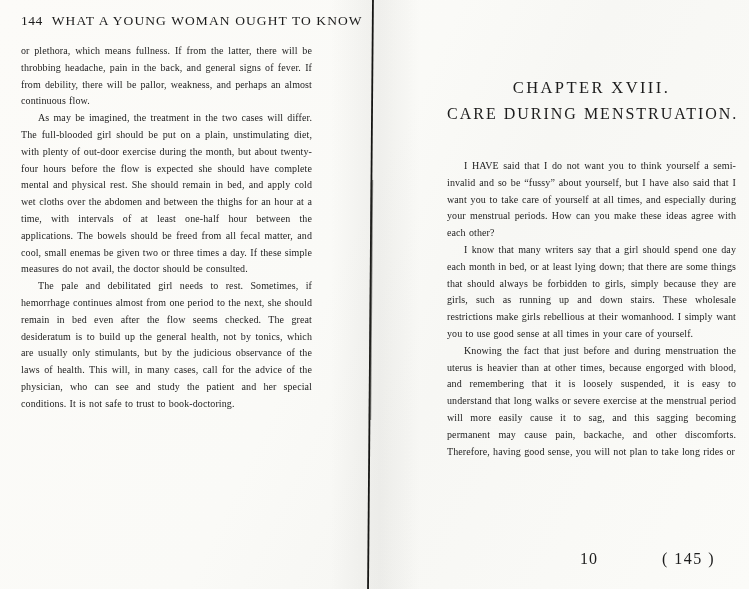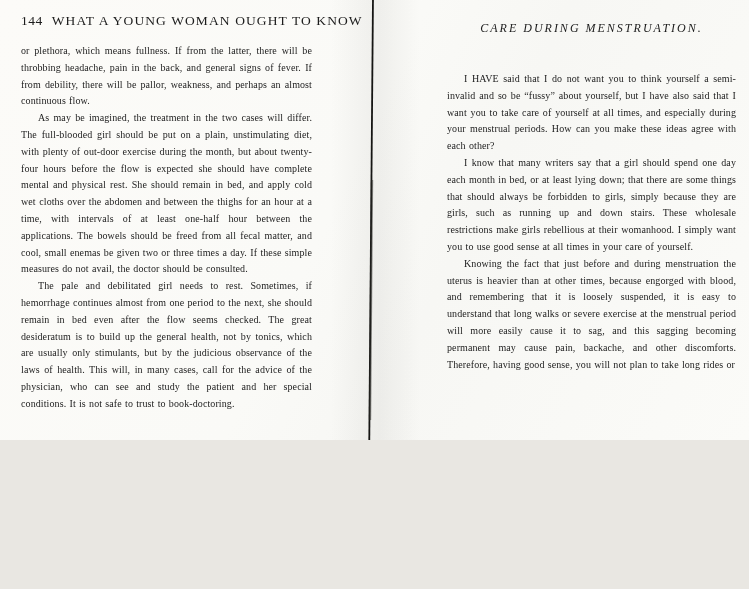--- a/index.html
+++ b/index.html
@@ -3,21 +3,21 @@
 <meta charset="utf-8">
 <style>
   html, body {
     margin: 0;
     padding: 0;
     background: #e9e7e2;
   }
   .scan {
     position: relative;
     width: 749px;
-    height: 440px;
+    height: 589px;
     margin: 0 auto;
     background: linear-gradient(115deg, #fcfbf8 0%, #fafaf7 45%, #f7f7f4 60%, #fbfbf8 100%);
     overflow: hidden;
     font-family: "Liberation Serif", "DejaVu Serif", serif;
     color: #1c1c1c;
   }
   
   .scan::before {
     content: "";
     position: absolute;
@@ -65,26 +65,25 @@
   .body-text p.indented { text-indent: 17px; }
 
   .chapter-heading {
     margin-top: 78px;
     text-align: center;
     font-size: 16.5px;
     letter-spacing: 2.4px;
     white-space: nowrap;
   }
   .chapter-subtitle {
-    margin-top: 21px;
+    margin-top: 7px;
     text-align: center;
-    font-size: 12px;
+    font-size: 16px;
     letter-spacing: 2px;
     white-space: nowrap;
-    font-style: italic;
   }
   .right-col .body-text { margin-top: 35px; }
 
   .footer-row {
     position: absolute;
     top: 550px;
     left: 472px;
     width: 289px;
     height: 18px;
     font-size: 16px;
@@ -118,20 +117,21 @@
       <span class="running-title">WHAT A YOUNG WOMAN OUGHT TO KNOW</span>
     </div>
     <div class="body-text">
       <p>or plethora, which means fullness.  If from the latter, there will be throbbing headache, pain in the back, and general signs of fever.  If from debility, there will be pallor, weakness, and perhaps an almost continuous flow.</p>
       <p class="indented">As may be imagined, the treatment in the two cases will differ.  The full-blooded girl should be put on a plain, unstimulating diet, with plenty of out-door exercise during the month, but about twenty-four hours before the flow is expected she should have complete mental and physical rest.  She should remain in bed, and apply cold wet cloths over the abdomen and between the thighs for an hour at a time, with intervals of at least one-half hour between the applications.  The bowels should be freed from all fecal matter, and cool, small enemas be given two or three times a day.  If these simple measures do not avail, the doctor should be consulted.</p>
       <p class="indented">The pale and debilitated girl needs to rest. Sometimes, if hemorrhage continues almost from one period to the next, she should remain in bed even after the flow seems checked.  The great desideratum is to build up the general health, not by tonics, which are usually only stimulants, but by the judicious observance of the laws of health.  This will, in many cases, call for the advice of the physician, who can see and study the patient and her special conditions.  It is not safe to trust to book-doctoring.</p>
     </div>
   </div>
 
   <div class="page-col right-col">
+    <div class="chapter-heading">CHAPTER XVIII.</div>
     <div class="chapter-subtitle">CARE DURING MENSTRUATION.</div>
     <div class="body-text">
       <p class="indented">I HAVE said that I do not want you to think yourself a semi-invalid and so be “fussy” about yourself, but I have also said that I want you to take care of yourself at all times, and especially during your menstrual periods.  How can you make these ideas agree with each other?</p>
       <p class="indented">I know that many writers say that a girl should spend one day each month in bed, or at least lying down; that there are some things that should always be forbidden to girls, simply because they are girls, such as running up and down stairs.  These wholesale restrictions make girls rebellious at their womanhood.  I simply want you to use good sense at all times in your care of yourself.</p>
       <p class="indented">Knowing the fact that just before and during menstruation the uterus is heavier than at other times, because engorged with blood, and remembering that it is loosely suspended, it is easy to understand that long walks or severe exercise at the menstrual period will more easily cause it to sag, and this sagging becoming permanent may cause pain, backache, and other discomforts.  Therefore, having good sense, you will not plan to take long rides or</p>
     </div>
   </div>
 
   <div class="footer-row">
     <span class="signature-mark">10</span>

